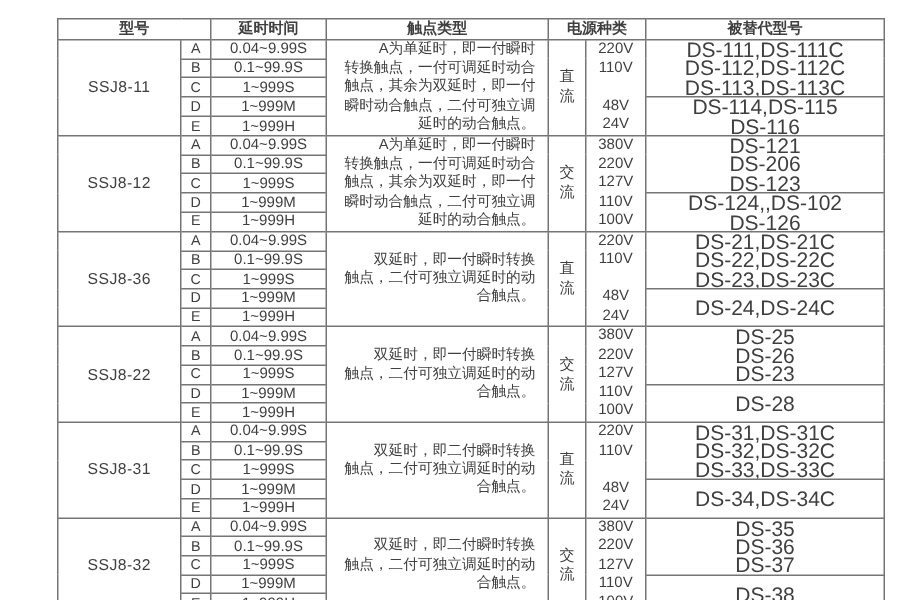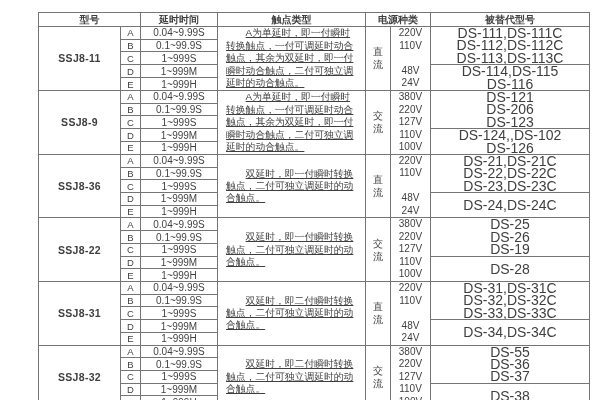--- a/index.html
+++ b/index.html
@@ -12,24 +12,24 @@
   table.spec {
     position:absolute; left:38px; top:12px; width:551px;
     border-collapse:collapse; table-layout:fixed;
   }
   th, td {
     border:1px solid var(--border);
     padding:0; text-align:center; vertical-align:middle; overflow:hidden;
   }
   th { height:13px; line-height:13px; font-size:10px; font-weight:bold; }
   td { height:11.7px; font-size:10px; }
-  td.model  { font-size:10.5px; letter-spacing:0.3px;font-weight:bold; }
+  td.model  { font-size:10.5px; letter-spacing:0.3px; }
   td.letter { font-size:9.5px; }
   td.delay  { font-size:10px; }
-  td.contact { text-align:left; padding:0 8px;text-decoration:underline; }
+  td.contact { text-align:right; padding:0 8px; }
   .cl { line-height:12.4px; font-size:9.8px; white-space:nowrap; }
   .cl:first-child { text-indent:2em; }
   td.ptype { font-size:10px; }
   .pc { height:13px; line-height:13px; }
   td.volt { }
   .vl { height:12.5px; line-height:12.5px; font-size:10px; }
   td.rep { }
   .rl { height:12.4px; line-height:12.4px; font-size:14px; }
 </style>
 </head>
@@ -97,21 +97,21 @@
         <td class="rep" rowspan="2">
           <div class="rl">DS-114,DS-115</div>
           <div class="rl">DS-116</div>
         </td>
       </tr>
       <tr>
         <td class="letter">E</td>
         <td class="delay">1~999H</td>
       </tr>
       <tr>
-        <td class="model" rowspan="5">SSJ8-9</td>
+        <td class="model" rowspan="5">SSJ8-12</td>
         <td class="letter">A</td>
         <td class="delay">0.04~9.99S</td>
         <td class="contact" rowspan="5">
           <div class="cl">A为单延时，即一付瞬时</div>
           <div class="cl">转换触点，一付可调延时动合</div>
           <div class="cl">触点，其余为双延时，即一付</div>
           <div class="cl">瞬时动合触点，二付可独立调</div>
           <div class="cl">延时的动合触点。</div>
         </td>
         <td class="ptype" rowspan="5">
@@ -212,21 +212,21 @@
         <td class="volt" rowspan="5">
           <div class="vl">380V</div>
           <div class="vl">220V</div>
           <div class="vl">127V</div>
           <div class="vl">110V</div>
           <div class="vl">100V</div>
         </td>
         <td class="rep" rowspan="3">
           <div class="rl">DS-25</div>
           <div class="rl">DS-26</div>
-          <div class="rl">DS-19</div>
+          <div class="rl">DS-23</div>
         </td>
       </tr>
       <tr>
         <td class="letter">B</td>
         <td class="delay">0.1~99.9S</td>
       </tr>
       <tr>
         <td class="letter">C</td>
         <td class="delay">1~999S</td>
       </tr>
@@ -300,21 +300,21 @@
           <div class="pc">流</div>
         </td>
         <td class="volt" rowspan="5">
           <div class="vl">380V</div>
           <div class="vl">220V</div>
           <div class="vl">127V</div>
           <div class="vl">110V</div>
           <div class="vl">100V</div>
         </td>
         <td class="rep" rowspan="3">
-          <div class="rl">DS-55</div>
+          <div class="rl">DS-35</div>
           <div class="rl">DS-36</div>
           <div class="rl">DS-37</div>
         </td>
       </tr>
       <tr>
         <td class="letter">B</td>
         <td class="delay">0.1~99.9S</td>
       </tr>
       <tr>
         <td class="letter">C</td>

